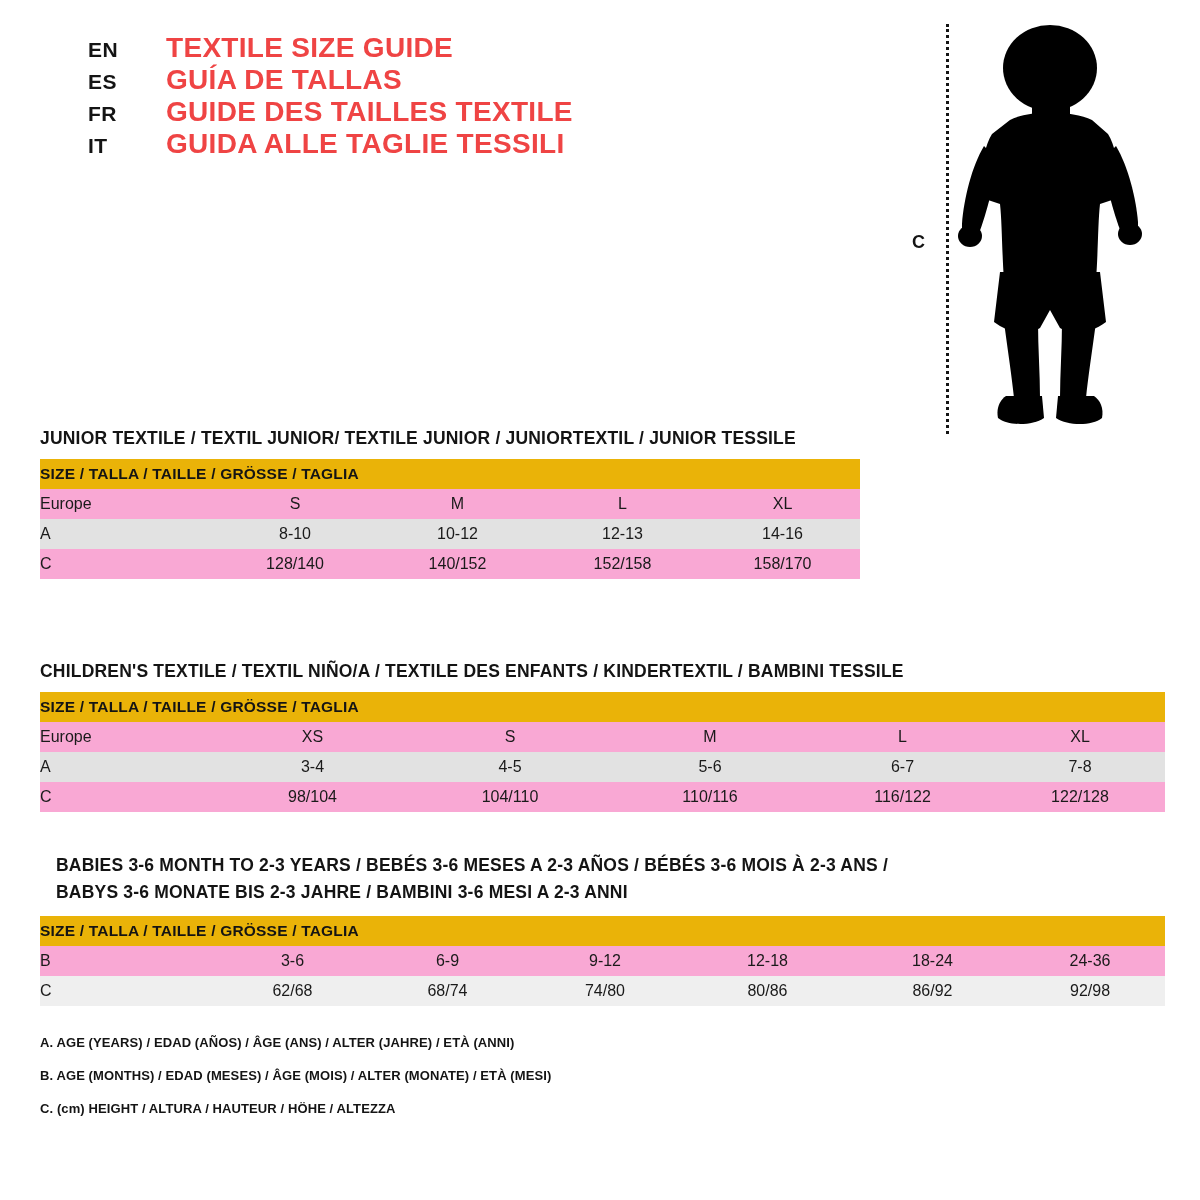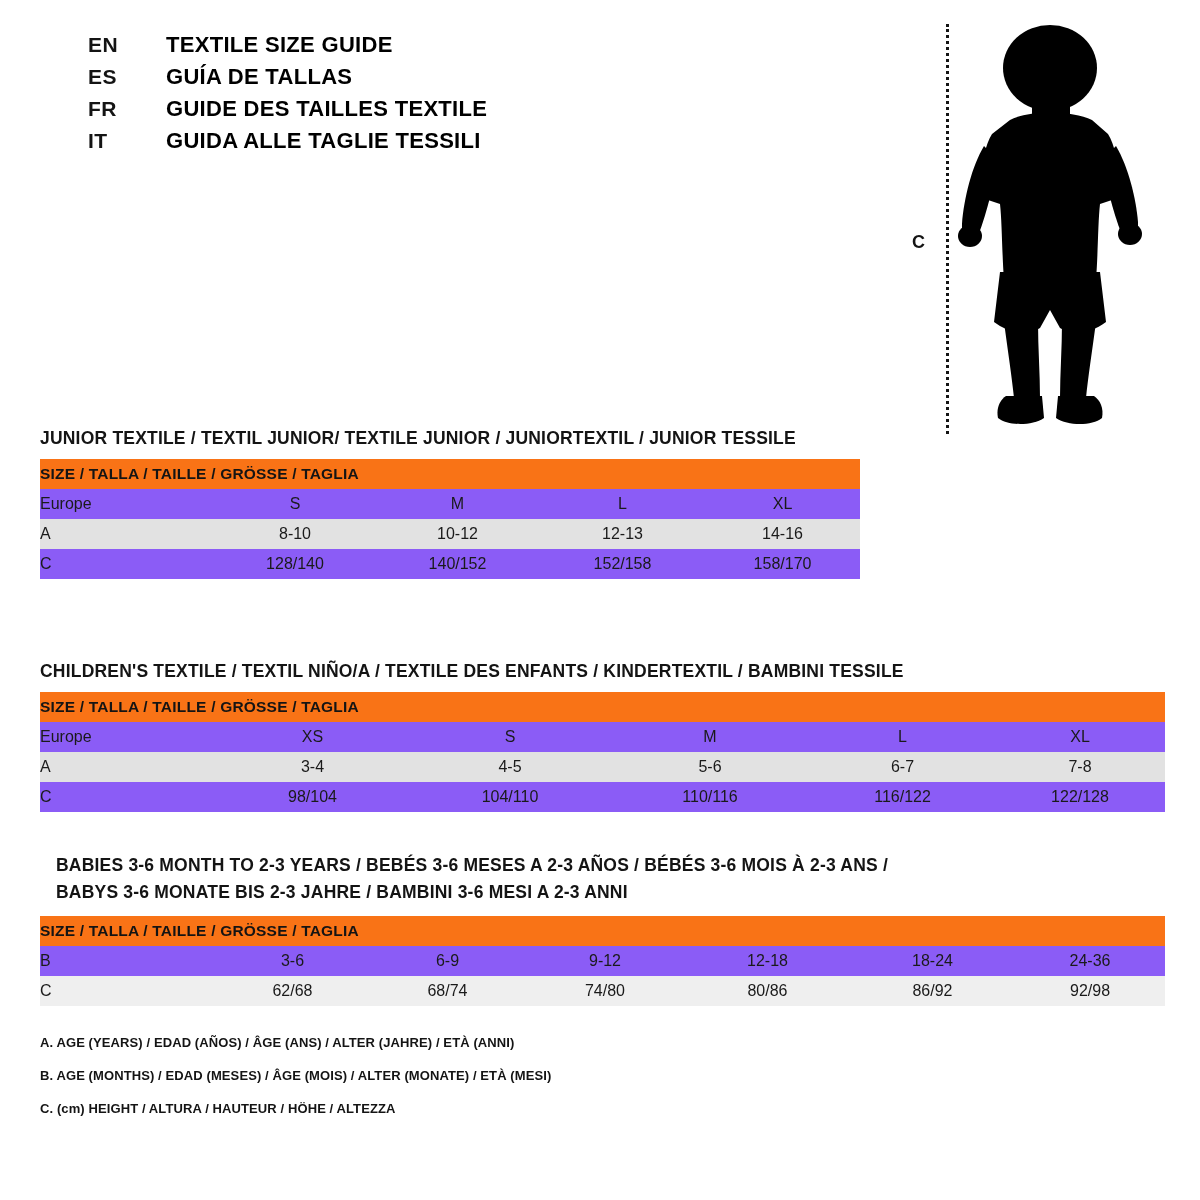--- a/index.html
+++ b/index.html
@@ -31,24 +31,24 @@
     margin-left: 48px;
   }
   .title-lang {
     width: 78px;
     font-size: 21px;
     font-weight: 700;
     letter-spacing: 0.4px;
     color: #141414;
   }
   .title-text {
-    font-size: 22px;
+    font-size: 28px;
     font-weight: 700;
     letter-spacing: 0.3px;
-    color: #000000;
+    color: #ef4444;
     white-space: nowrap;
   }
 
   
   .figure-area {
     position: absolute;
     top: 14px;
     left: 900px;
     width: 270px;
     height: 420px;
@@ -100,29 +100,29 @@
     table-layout: fixed;
     font-size: 16px;
     color: #1a1a1a;
   }
   table.size-table td {
     height: 30px;
     padding: 0;
     vertical-align: middle;
   }
   .band-row td {
-    background: #f97316;
+    background: #eab308;
     font-size: 15.5px;
     font-weight: 700;
     letter-spacing: 0.2px;
     color: #141414;
     padding-left: 8px;
     height: 28px;
   }
-  .row-white td { background: #8b5cf6; }
+  .row-white td { background: #f9a8d4; }
   .row-grey td  { background: #efefef; }
   .row-dark td  { background: #e2e2e2; }
   .lbl {
     padding-left: 8px;
     text-align: left;
     font-size: 16px;
   }
   .val {
     text-align: center;
     font-size: 16px;

